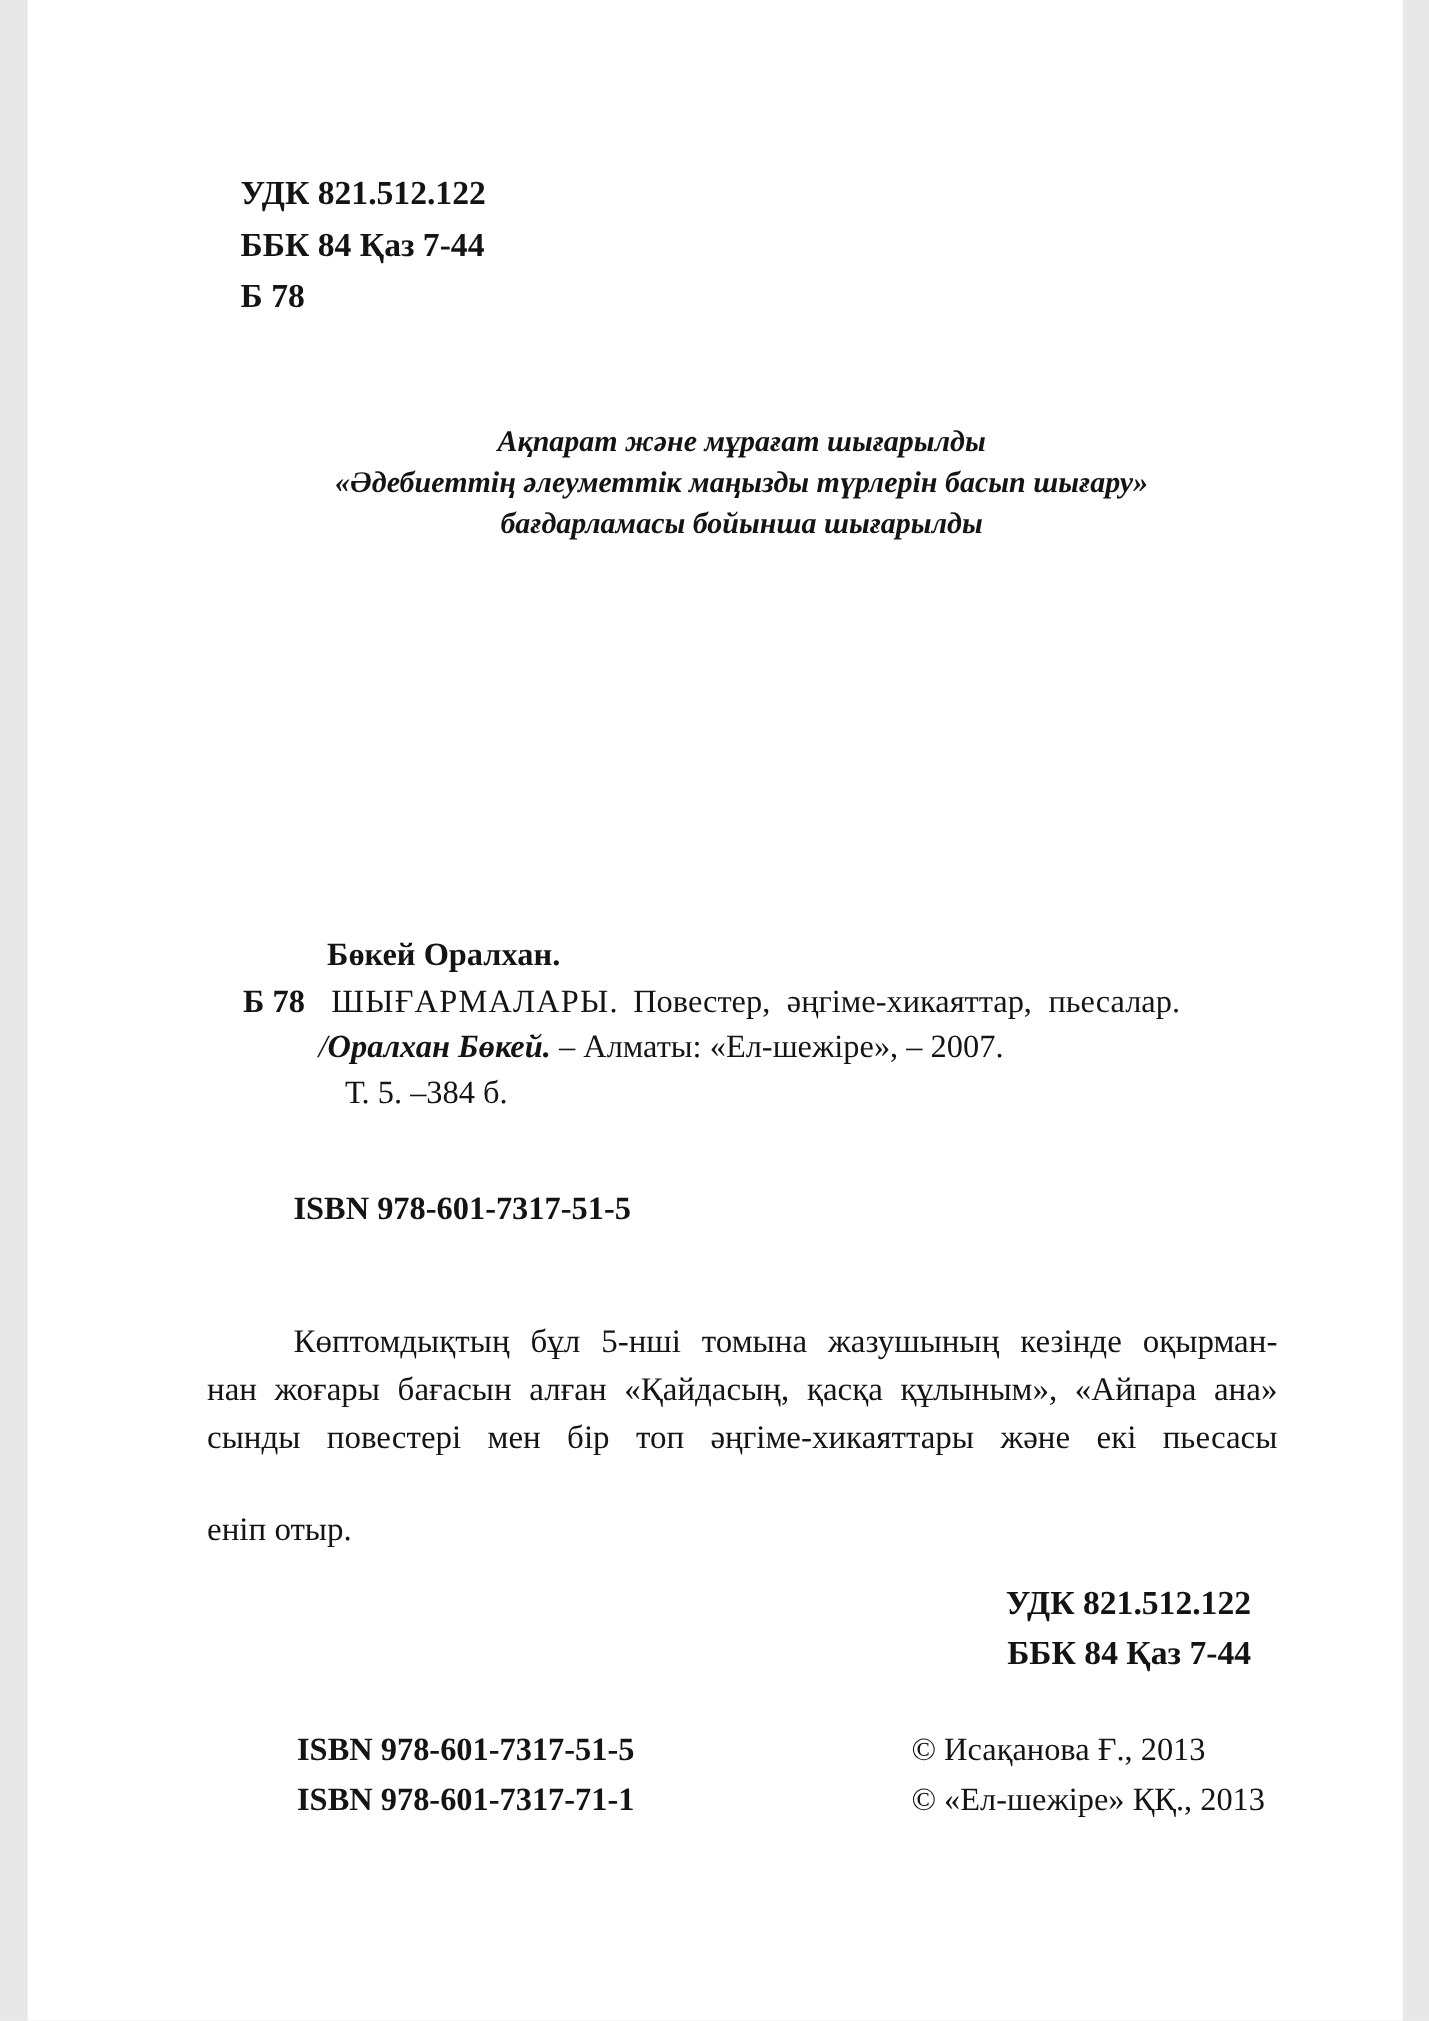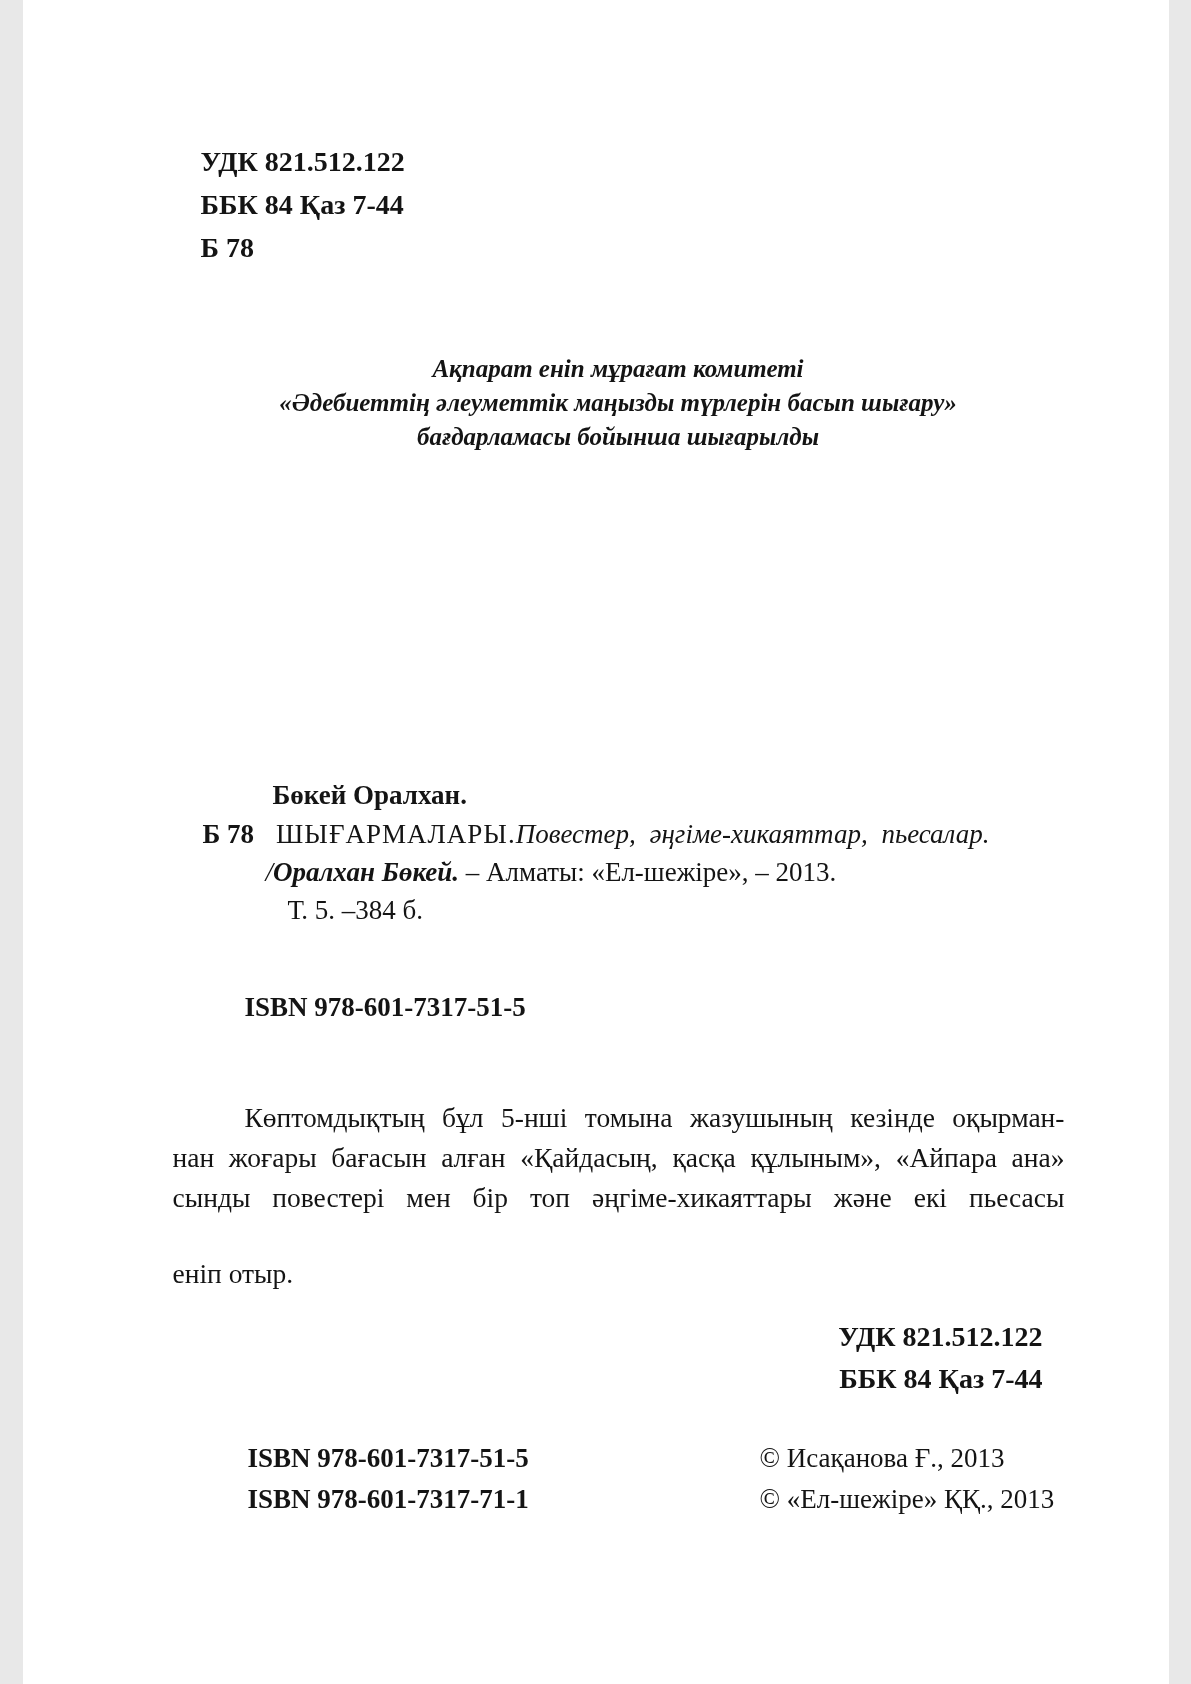--- a/index.html
+++ b/index.html
@@ -59,22 +59,22 @@
     margin-top: 1px;
   }
   .catalog .entry-code {
     font-weight: bold;
     padding-left: 35px;
     white-space: nowrap;
   }
   .catalog .entry-rest { flex: 1; }
   .catalog .entry-title { letter-spacing: 1px; }
   .catalog .entry-subtitle {
-    font-style: italic;
     word-spacing: 7px;
+    margin-left: 12px;
   }
   .catalog .imprint-line { padding-left: 98px; }
   .catalog .imprint-line .slash { font-style: italic; }
   .catalog .author-italic { font-weight: bold; font-style: italic; }
   .catalog .volume-line { padding-left: 120px; }
 
   
   .isbn-main {
     left: 222px;
     top: 992px;
@@ -136,32 +136,32 @@
 
 <div class="page">
 
   <div class="abs top-codes">
     <div>УДК 821.512.122</div>
     <div>ББК 84 Қаз 7-44</div>
     <div>Б 78</div>
   </div>
 
   <div class="abs ministry">
-    <div>Ақпарат еніп мұрағат комитеті</div>
+    <div>Ақпарат және мұрағат шығарылды</div>
     <div>«Әдебиеттің әлеуметтік маңызды түрлерін басып шығару»</div>
     <div>бағдарламасы бойынша шығарылды</div>
   </div>
 
   <div class="abs catalog">
     <div class="author-heading">Бөкей Оралхан.</div>
     <div class="entry-line">
       <span class="entry-code">Б 78</span>
       <span class="entry-rest"><span class="entry-title">ШЫҒАРМАЛАРЫ.</span><span class="entry-subtitle">Повестер, әңгіме-хикаяттар, пьесалар.</span></span>
     </div>
-    <div class="imprint-line"><span class="slash">/</span><span class="author-italic">Оралхан Бөкей.</span><span> – Алматы: «Ел-шежіре», – 2013.</span></div>
+    <div class="imprint-line"><span class="slash">/</span><span class="author-italic">Оралхан Бөкей.</span><span> – Алматы: «Ел-шежіре», – 2007.</span></div>
     <div class="volume-line">Т. 5. –384 б.</div>
   </div>
 
   <div class="abs isbn-main">ISBN 978-601-7317-51-5</div>
 
   <div class="abs annotation">
     <div class="line first">Көптомдықтың бұл 5-нші томына жазушының кезінде оқырман-</div>
     <div class="line">нан жоғары бағасын алған «Қайдасың, қасқа құлыным», «Айпара ана»</div>
     <div class="line">сынды повестері мен бір топ әңгіме-хикаяттары және екі пьесасы</div>
     <div class="line last">еніп отыр.</div>

